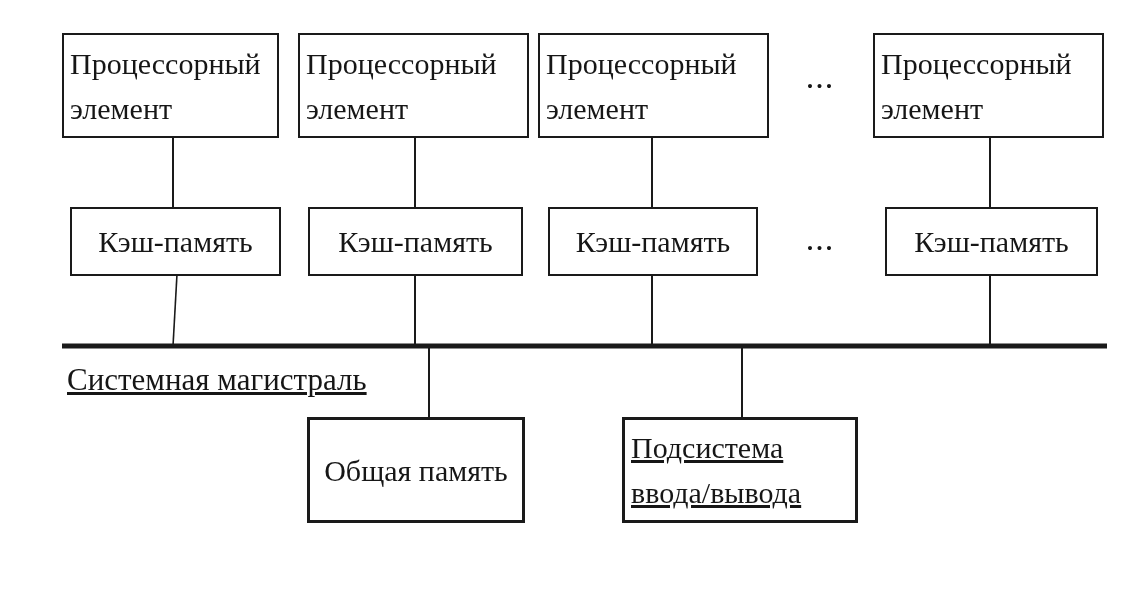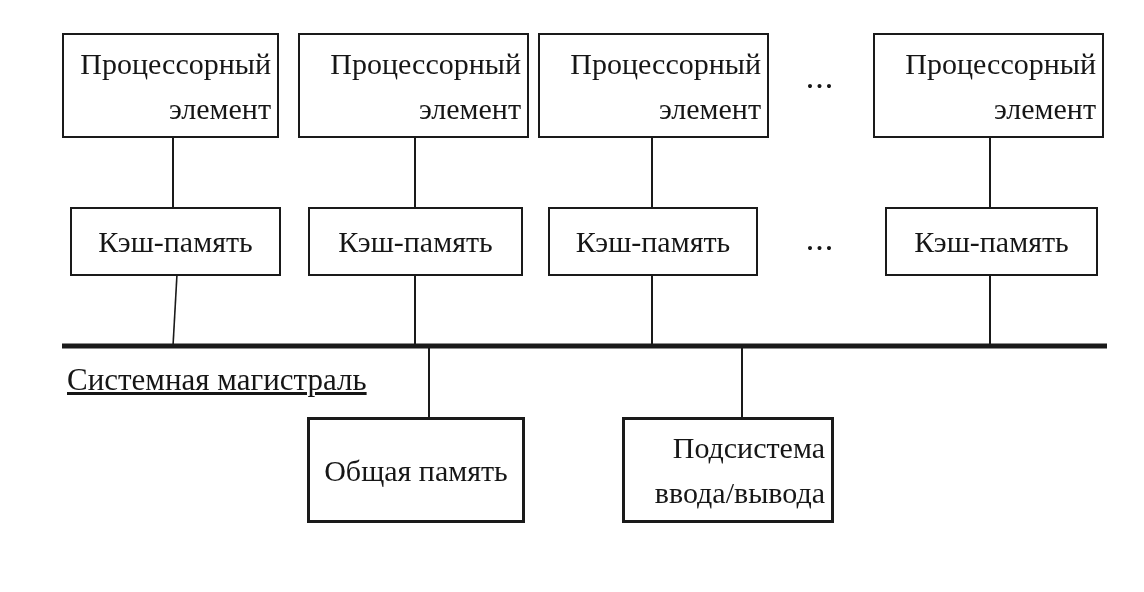--- a/index.html
+++ b/index.html
@@ -7,21 +7,21 @@
     width:1144px;height:592px;overflow:hidden;
     font-family:"Liberation Serif", serif;
     color:#161616;
   }
   #canvas{position:relative;width:1144px;height:592px;background:#ffffff;}
   #wires{position:absolute;left:0;top:0;width:1144px;height:592px;}
   .node{
     position:absolute;box-sizing:border-box;background:#ffffff;
     border:2px solid #1a1a1a;
     display:flex;align-items:center;justify-content:center;
-    text-align:right;font-size:30px;line-height:1.5;
+    text-align:left;font-size:30px;line-height:1.5;
     padding:0 6px;
   }
   .node.heavy{border-width:3px;}
   .dots{
     position:absolute;font-size:34px;letter-spacing:1px;
     color:#161616;text-align:center;width:44px;
   }
   .bus-label{
     position:absolute;font-size:31px;white-space:nowrap;color:#161616;
   }
@@ -77,17 +77,17 @@
     <span>Кэш-память</span>
   </div>
 
   <span class="dots" style="left:798px;top:220px;">...</span>
 
   <div class="bus-label" style="left:67px;top:362px;text-decoration:underline;">Системная магистраль</div>
 
   <div class="node heavy" style="left:307px;top:417px;width:218px;height:106px;">
     <span>Общая память</span>
   </div>
-  <div class="node heavy" style="left:622px;top:417px;width:212px;height:106px;">
+  <div class="node heavy" style="left:622px;top:417px;width:236px;height:106px;text-decoration:underline;">
     <span>Подсистема ввода/вывода</span>
   </div>
 
 </div>
 
 </body></html>

